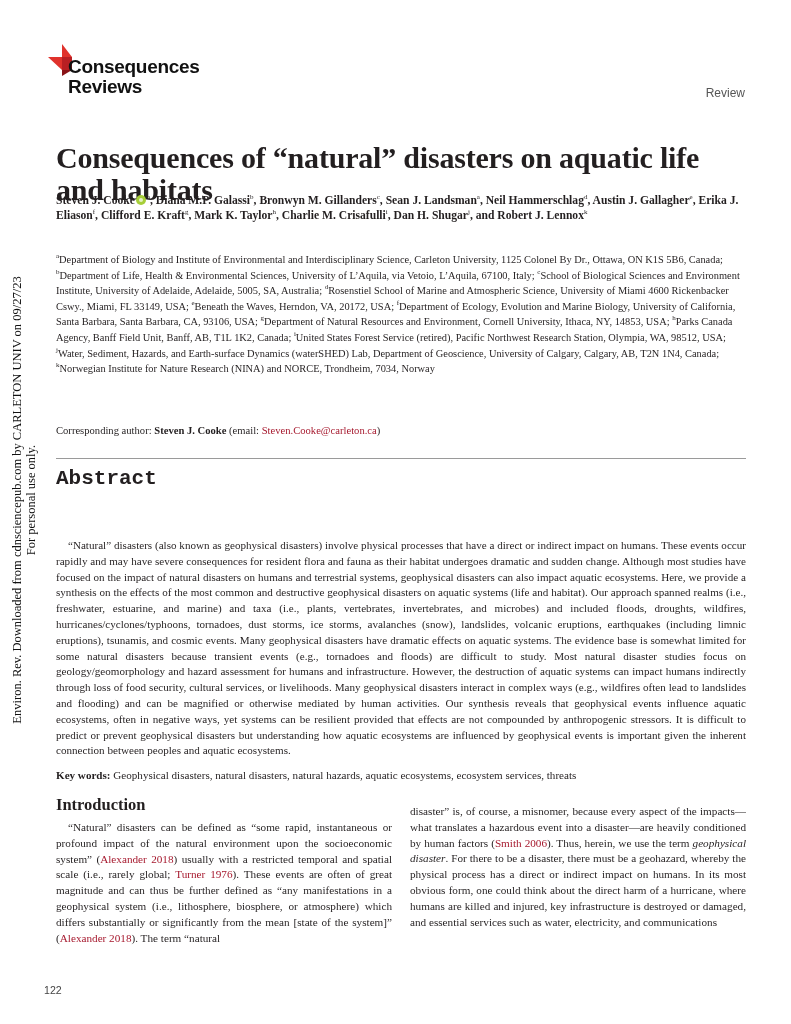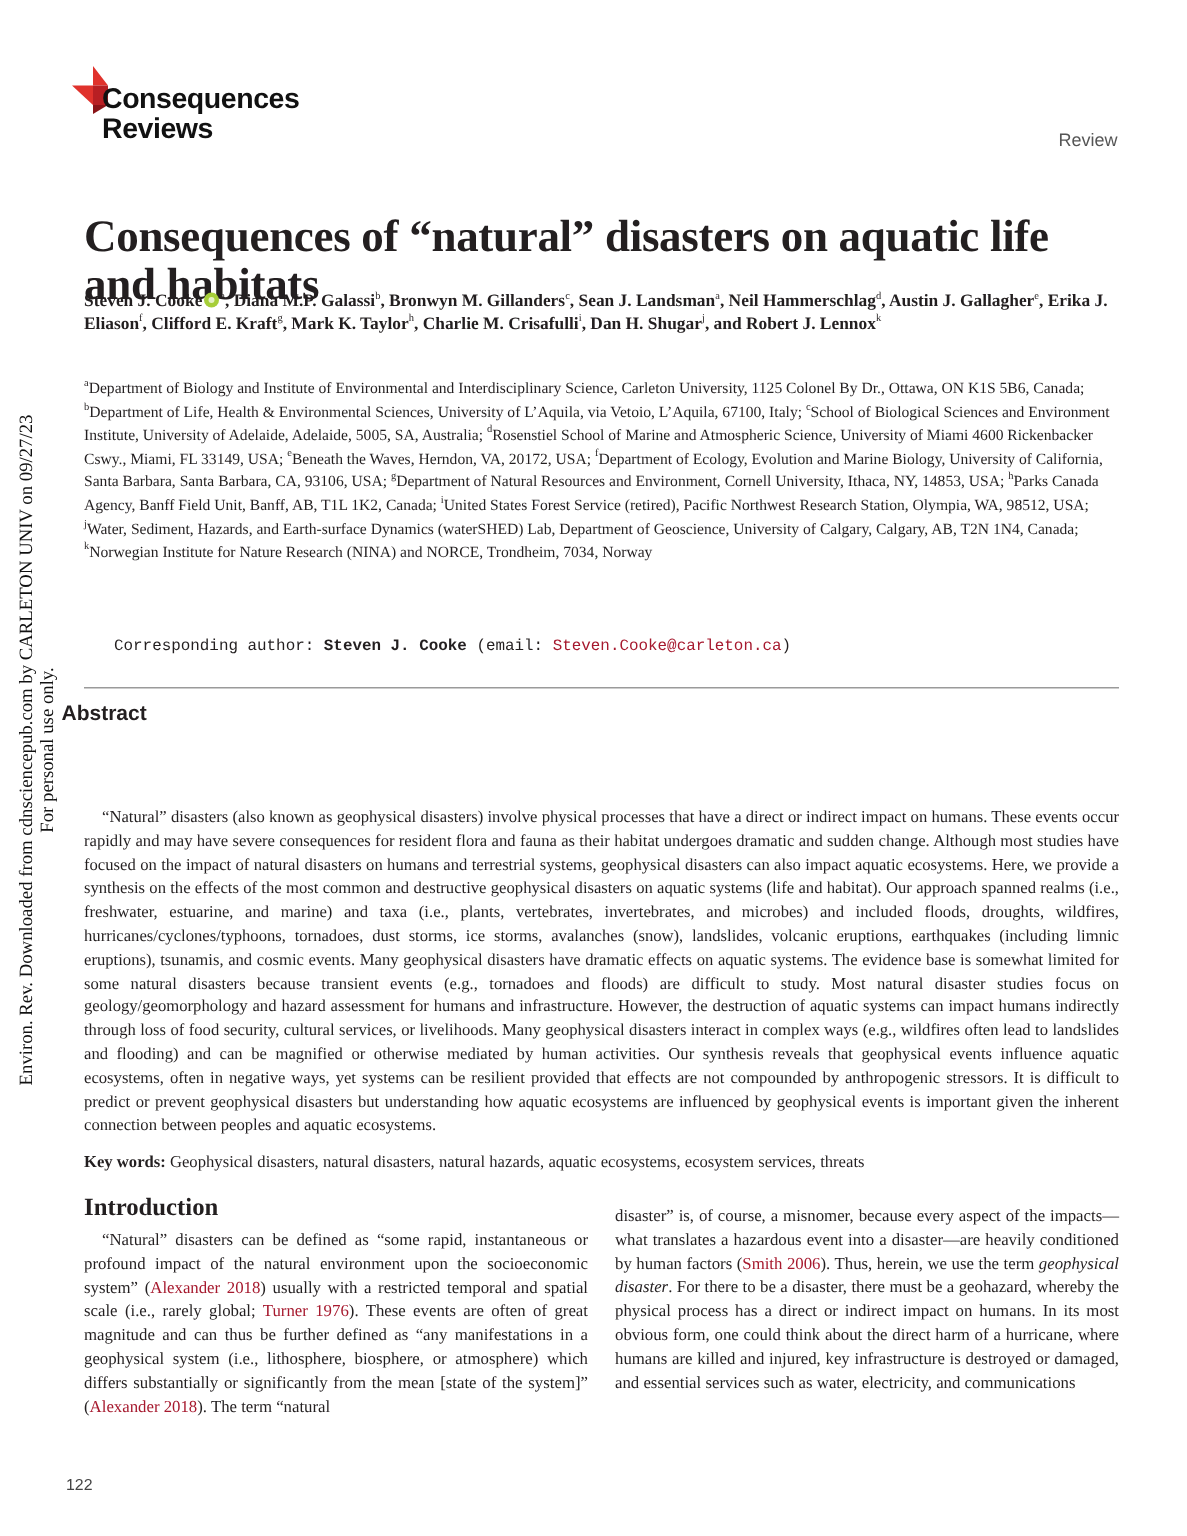--- a/index.html
+++ b/index.html
@@ -47,30 +47,30 @@
     .orcid::after { content: ""; position: absolute; left: 3px; top: 3px; width: 4px; height: 4px; border-radius: 50%; background: #fff; opacity: .7; }
     sup { font-size: 7px; vertical-align: 5px; line-height: 0; font-weight: normal; }
 
     .affiliations {
       position: absolute; left: 56px; top: 252px; width: 690px;
       font-family: "Liberation Serif", serif; font-size: 10.4px; line-height: 15.6px; color: #231f20;
     }
 
     .corresp {
       position: absolute; left: 56px; top: 424px; width: 690px;
-      font-family: Liberation Mono, monospace; font-size: 10.6px; line-height: 14px; margin-left: 20px;
+      font-family: Liberation Serif, serif; font-size: 10.6px; line-height: 14px;
     }
     .corresp b { font-weight: bold; }
     .red { color: #a6192e; }
 
     .rule { position: absolute; left: 56px; top: 458px; width: 690px; height: 1px; background: #9a9a9a; }
 
     .abstract-h {
-      position: absolute; left: 41px; top: 467px;
-      font-family: Liberation Sans, sans-serif; font-weight: bold; font-size: 14px; color: #231f20;
+      position: absolute; left: 56px; top: 467px;
+      font-family: Liberation Mono, monospace; font-weight: bold; font-size: 21px; color: #231f20;
     }
     .abstract-body {
       position: absolute; left: 56px; top: 493px; width: 690px;
       font-family: "Liberation Serif", serif; font-size: 11.1px; line-height: 15.8px;
       text-align: justify; text-indent: 12px; color: #231f20; margin-top: 45px;
     }
     .keywords {
       position: absolute; left: 56px; top: 768px; width: 690px;
       font-family: "Liberation Serif", serif; font-size: 11.1px; line-height: 15px;
     }

